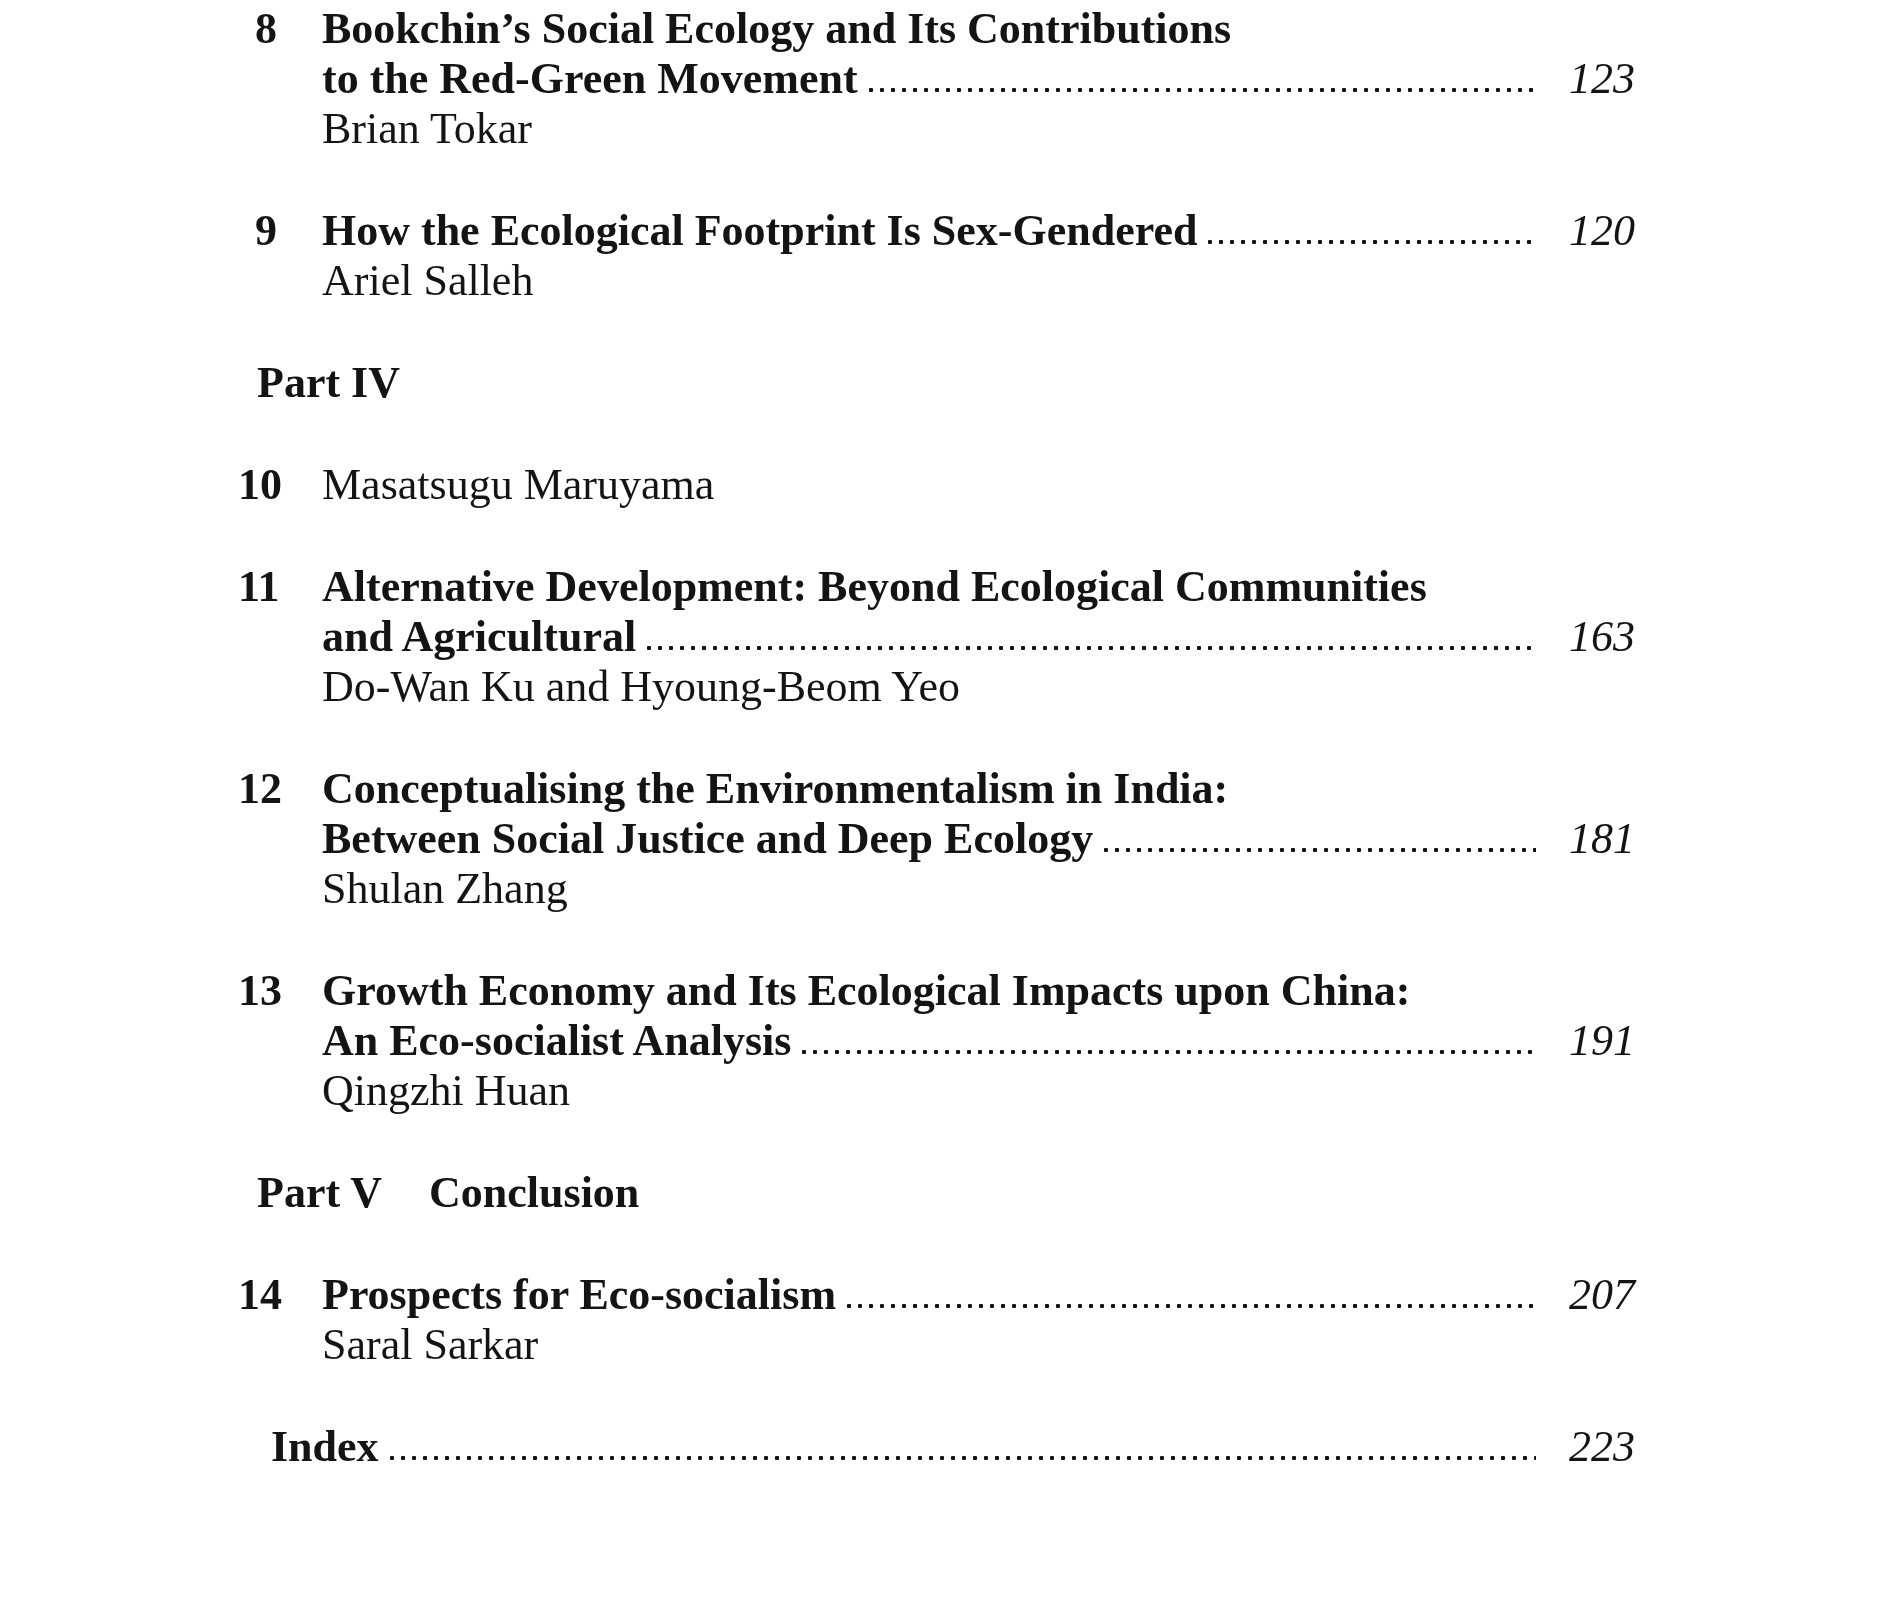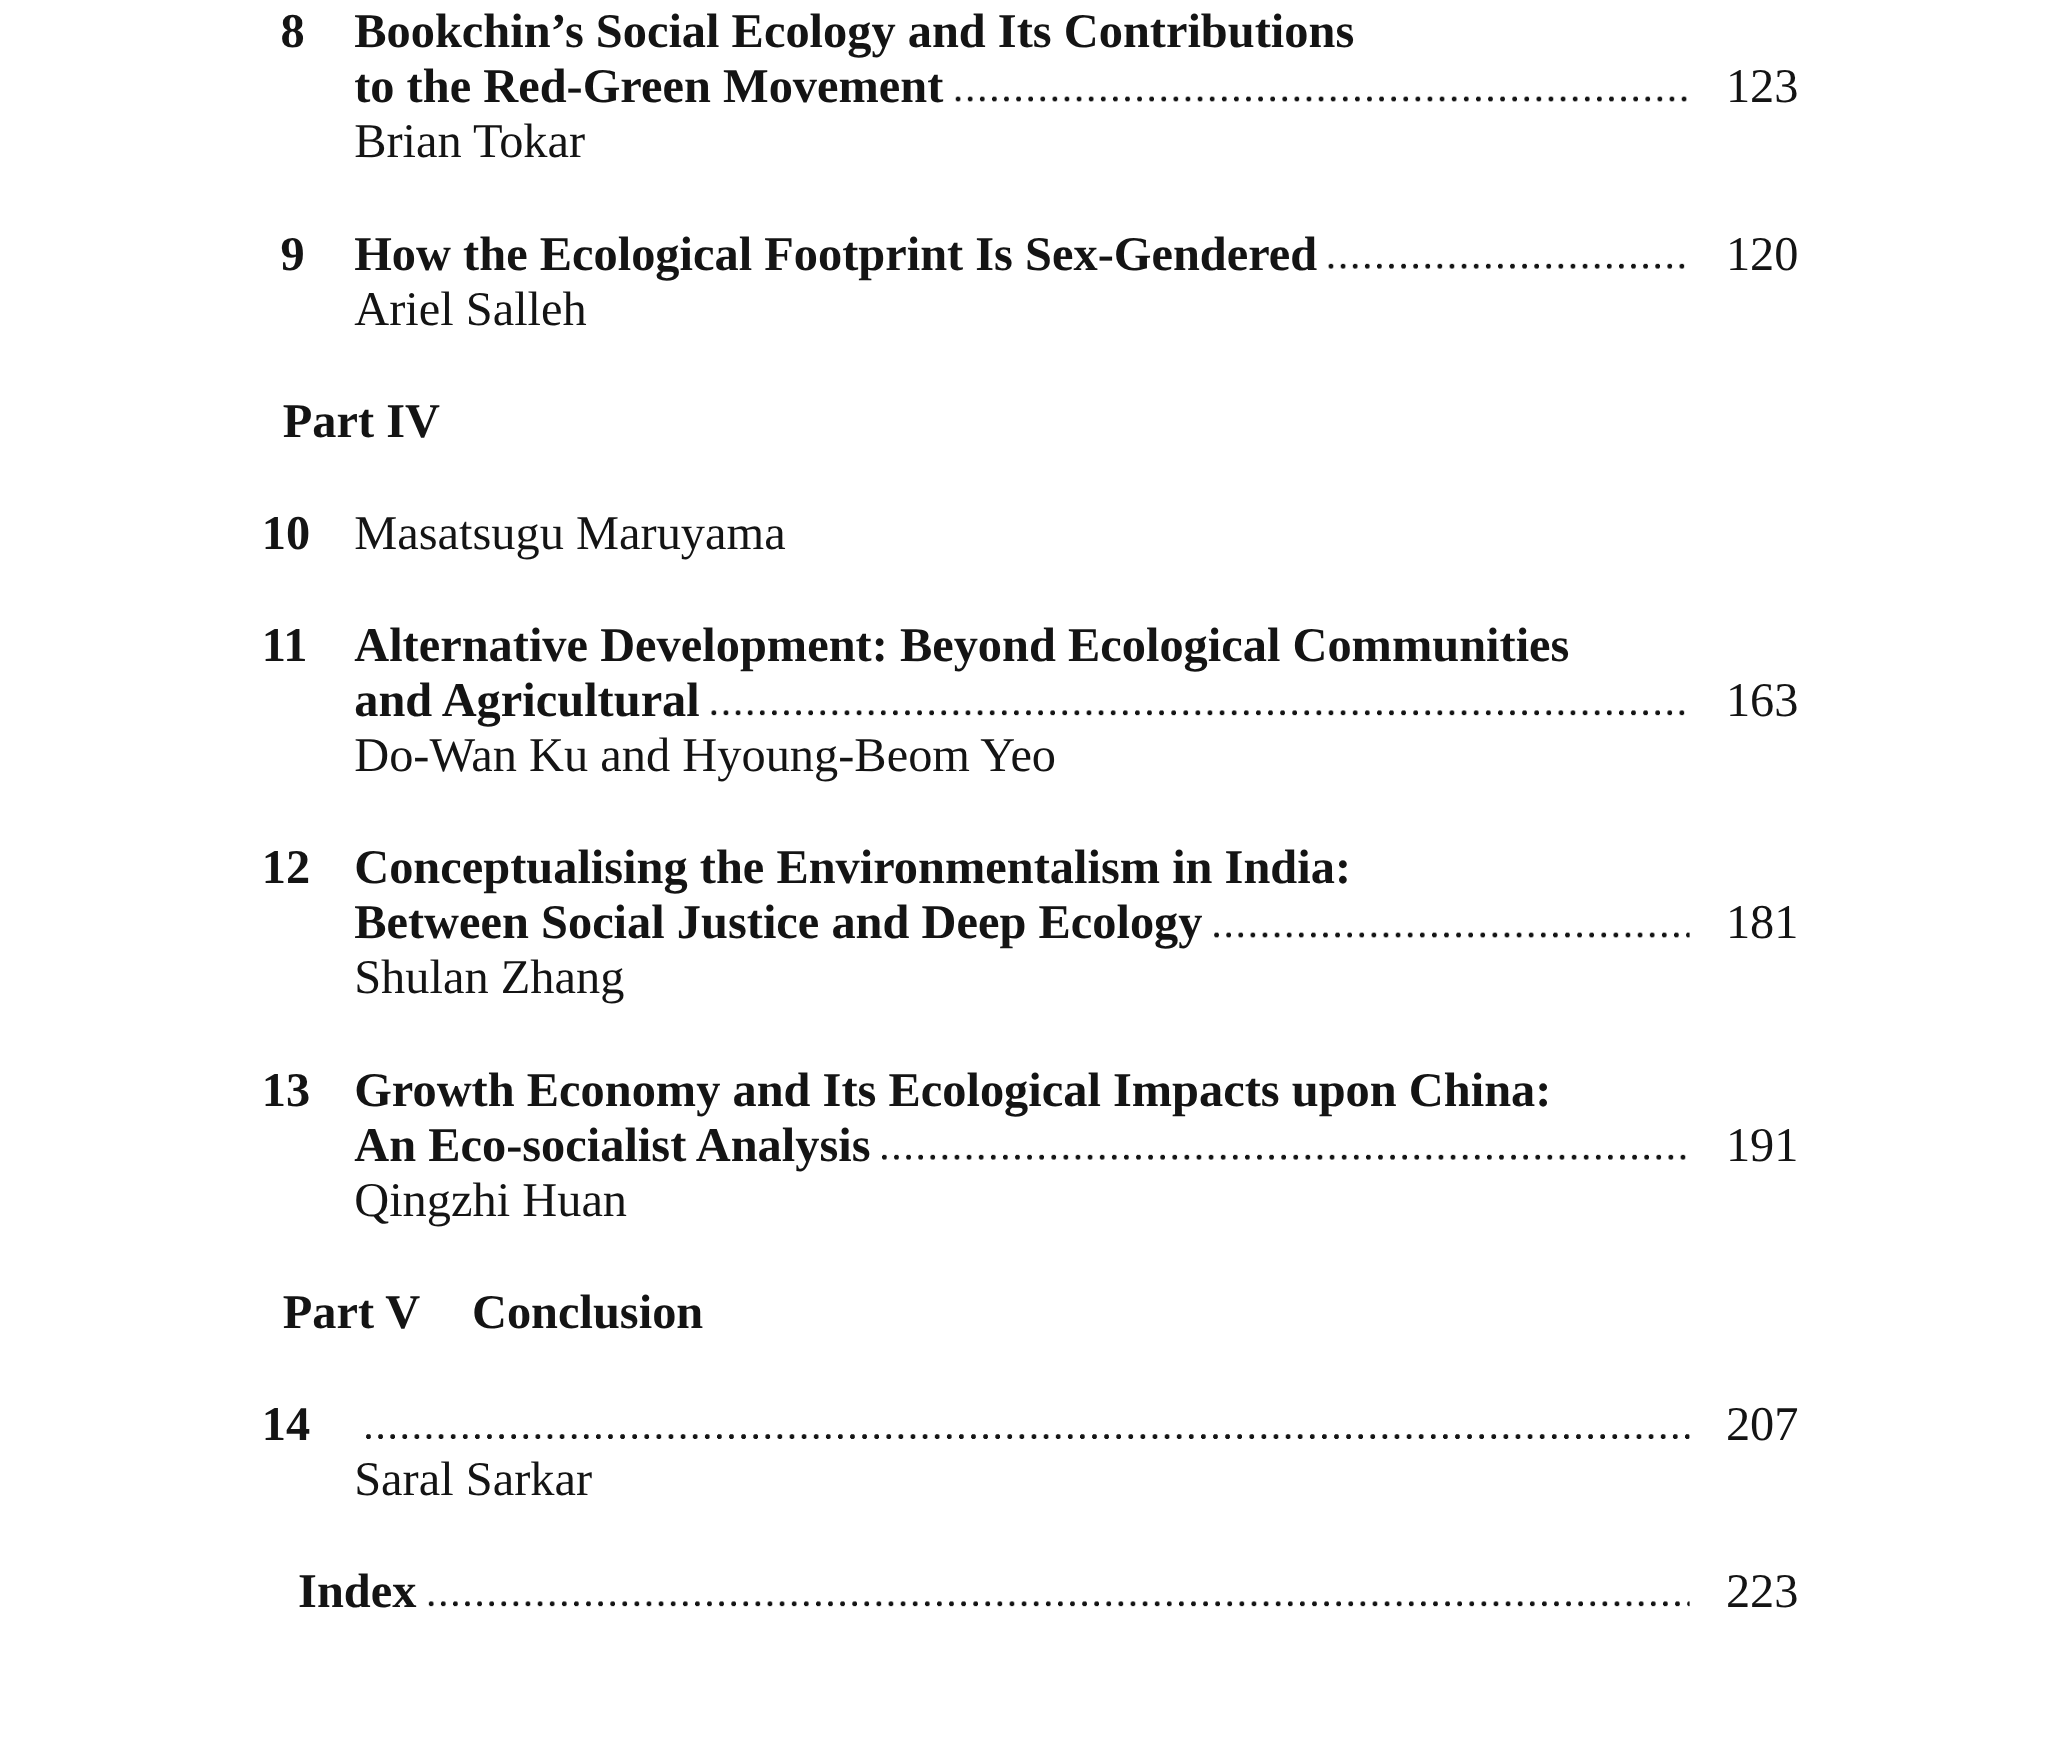--- a/index.html
+++ b/index.html
@@ -45,20 +45,21 @@
     background-repeat: repeat-x;
     background-position: 0 0;
   }
   .pg {
     flex: none;
     width: 66px;
     margin-left: 33px;
     font-weight: normal;
     font-size: 44px;
     line-height: 50px;
+    font-style: italic;
   }
   .author {
     font-weight: normal;
     font-size: 44px;
     line-height: 50px;
     white-space: nowrap;
   }
   .part-row { display: flex; }
   .part-label, .part-title {
     font-weight: bold;
@@ -159,20 +160,21 @@
 
   <div class="part-row">
     <span class="part-label">Part V</span>
     <span class="part-title">Conclusion</span>
   </div>
 
   <div class="chapter">
     <div class="num">14</div>
     <div class="body">
       <div class="dotrow">
+        <span class="tl">Prospects for Eco-socialism</span>
         <span class="dots"></span>
         <span class="pg">207</span>
       </div>
       <div class="author">Saral Sarkar</div>
     </div>
   </div>
 
   <div class="index-row">
     <span class="index-label">Index</span>
     <span class="dots"></span>

